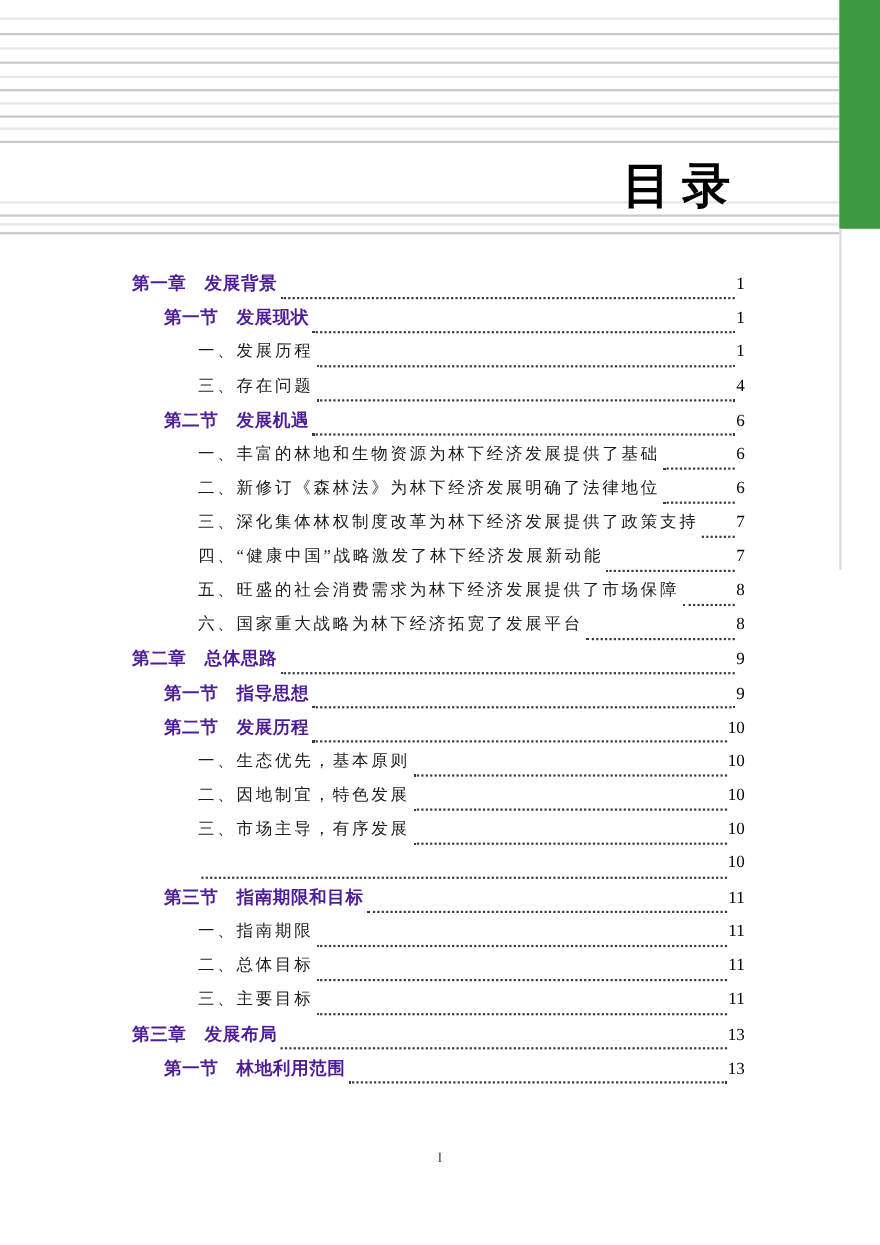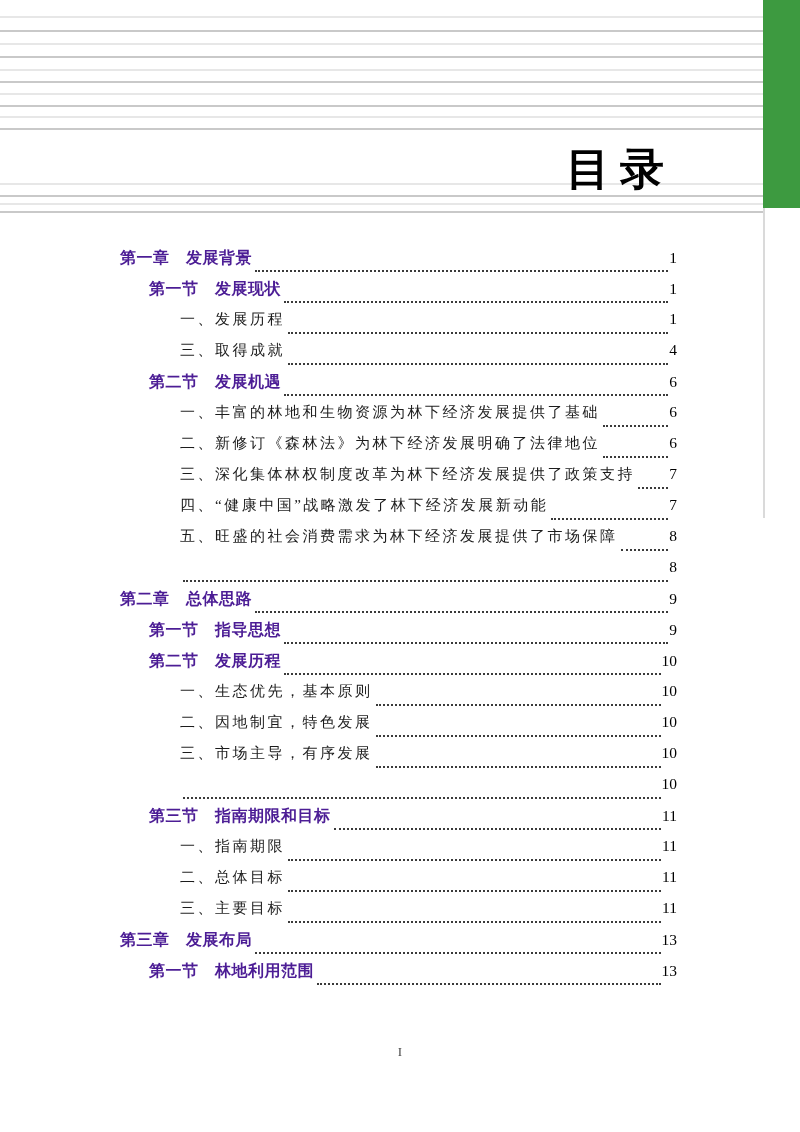--- a/index.html
+++ b/index.html
@@ -90,21 +90,21 @@
     </div>
 
     <div class="toc-row lvl2">
       <span class="toc-label">一、发展历程</span>
       <span class="leader"></span>
       <span class="pagenum">1</span>
     </div>
 
 
     <div class="toc-row lvl2">
-      <span class="toc-label">三、取得成就</span>
+      <span class="toc-label">三、存在问题</span>
       <span class="leader"></span>
       <span class="pagenum">4</span>
     </div>
 
     <div class="toc-row lvl1">
       <span class="toc-label">第二节　发展机遇</span>
       <span class="leader"></span>
       <span class="pagenum">6</span>
     </div>
 
@@ -132,20 +132,21 @@
       <span class="pagenum">7</span>
     </div>
 
     <div class="toc-row lvl2">
       <span class="toc-label">五、旺盛的社会消费需求为林下经济发展提供了市场保障</span>
       <span class="leader"></span>
       <span class="pagenum">8</span>
     </div>
 
     <div class="toc-row lvl2">
+      <span class="toc-label">六、国家重大战略为林下经济拓宽了发展平台</span>
       <span class="leader"></span>
       <span class="pagenum">8</span>
     </div>
 
     <div class="toc-row lvl0">
       <span class="toc-label">第二章　总体思路</span>
       <span class="leader"></span>
       <span class="pagenum">9</span>
     </div>
 

